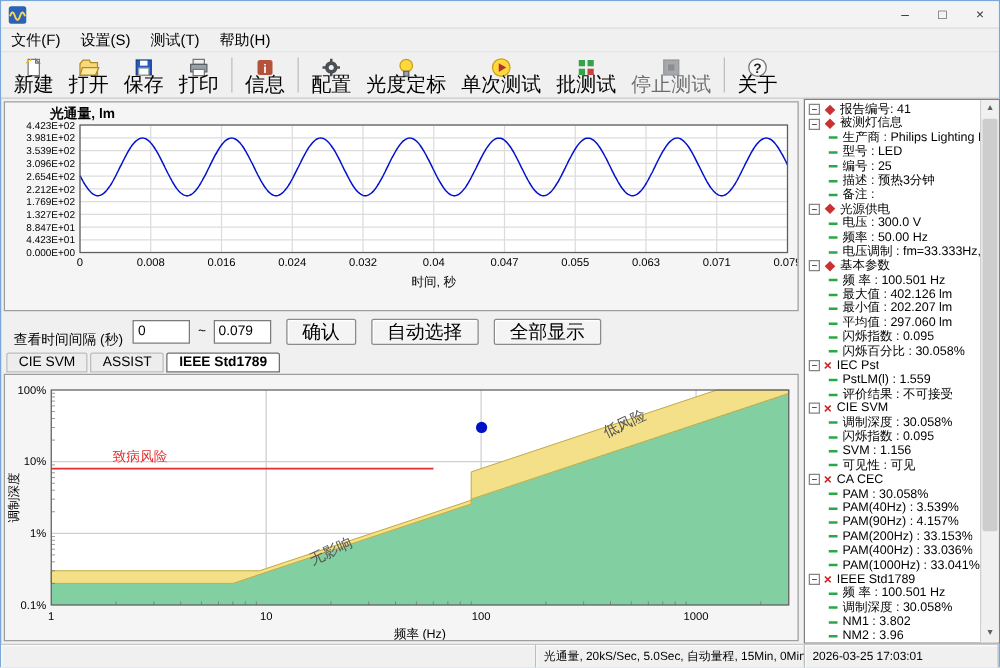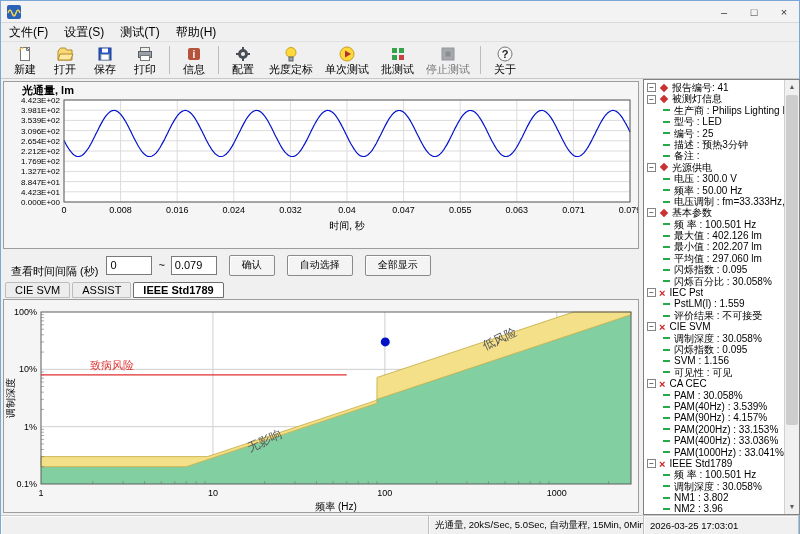--- a/index.html
+++ b/index.html
@@ -16,34 +16,34 @@
 
   
   #menubar{position:absolute;left:0;top:22px;width:100%;height:19px;background:#f0f0f0;border-bottom:1px solid #e0e0e0;display:flex;align-items:center}
   .menu-item{font-size:12px;padding:12px 8px;cursor:default}
 
   
   #toolbar{position:absolute;left:0;top:41px;width:100%;height:37px;background:#f0f0f0;border-bottom:1px solid #c9c9c9;display:flex;align-items:center;padding-left:4px}
   .tbtn{display:flex;flex-direction:column;align-items:center;justify-content:center;min-width:40px;height:34px;padding:1px 5px;border:1px solid transparent;border-radius:2px}
   .tbtn.disabled{opacity:.55}
   .ticon{height:18px;line-height:0}
-  .tlabel{font-size:11px;line-height:12px;white-space:nowrap}
+  .tlabel{font-size:16px;line-height:12px;white-space:nowrap}
   .tsep{width:1px;height:28px;background:#bdbdbd;margin:0 4px}
 
   
   #left-panel{position:absolute;left:0;top:78px;width:642px;height:436px}
   #wave-panel{position:absolute;left:2px;top:2px;width:636px;height:168px;border:1px solid #9d9d9d;background:#f5f5f5;overflow:hidden}
-  #wave-title{position:absolute;left:18px;top:1px;font-size:11px;font-weight:bold}
+  #wave-title{position:absolute;left:36px;top:1px;font-size:11px;font-weight:bold}
   #wave-svg{position:absolute;left:0;top:14px}
 
   #interval-bar{position:absolute;left:2px;top:174px;width:636px;height:24px;display:flex;align-items:center}
   #interval-bar .il{font-size:11px;margin:12px 8px 0 8px;white-space:nowrap}
   .ifield{width:46px;height:19px;border:1px solid #7a7a7a;background:#fff;font-size:11px;padding:0 3px;font-family:"Liberation Sans",sans-serif}
   .tilde{font-size:11px;margin:0 6px}
-  .btn{height:21px;margin-left:12px;padding:0 12px;font-size:10px;background:#f4f4f4;border:1px solid #8a8a8a;border-radius:2px;box-shadow:inset 1px 1px 0 #ffffff;font-family:"Liberation Sans",sans-serif}
+  .btn{height:21px;margin-left:12px;padding:0 12px;font-size:15px;background:#f4f4f4;border:1px solid #8a8a8a;border-radius:2px;box-shadow:inset 1px 1px 0 #ffffff;font-family:"Liberation Sans",sans-serif}
 
   #tabbar{position:absolute;left:4px;top:202px;height:17px;display:flex;align-items:flex-end}
   .tab{font-size:11px;padding:1px 9px;margin-right:2px;background:#ededed;border:1px solid #bdbdbd;border-radius:2px 2px 0 0;font-family:"Liberation Sans",sans-serif}
   .tab.active{background:#ffffff;border-color:#6e6e6e;font-weight:bold}
 
   #flicker-panel{position:absolute;left:2px;top:220px;width:636px;height:214px;border:1px solid #9d9d9d;background:#f5f5f5;overflow:hidden}
   #flicker-svg{position:absolute;left:1px;top:0}
 
   
   #right-panel{position:absolute;left:642px;top:78px;width:157px;height:436px;background:#fff;border:1px solid #808080;overflow:hidden}

